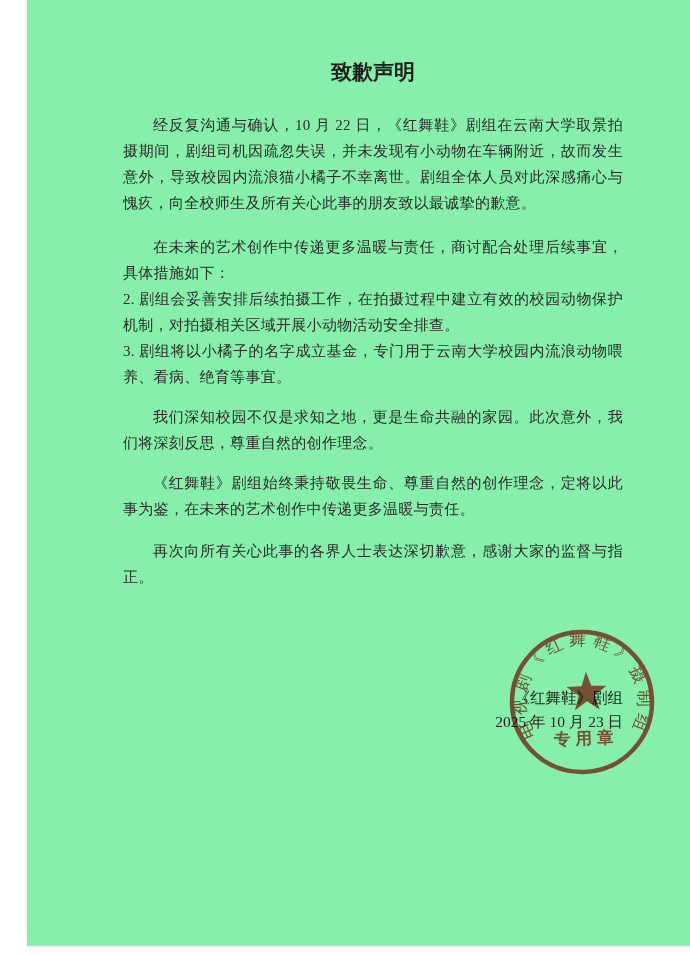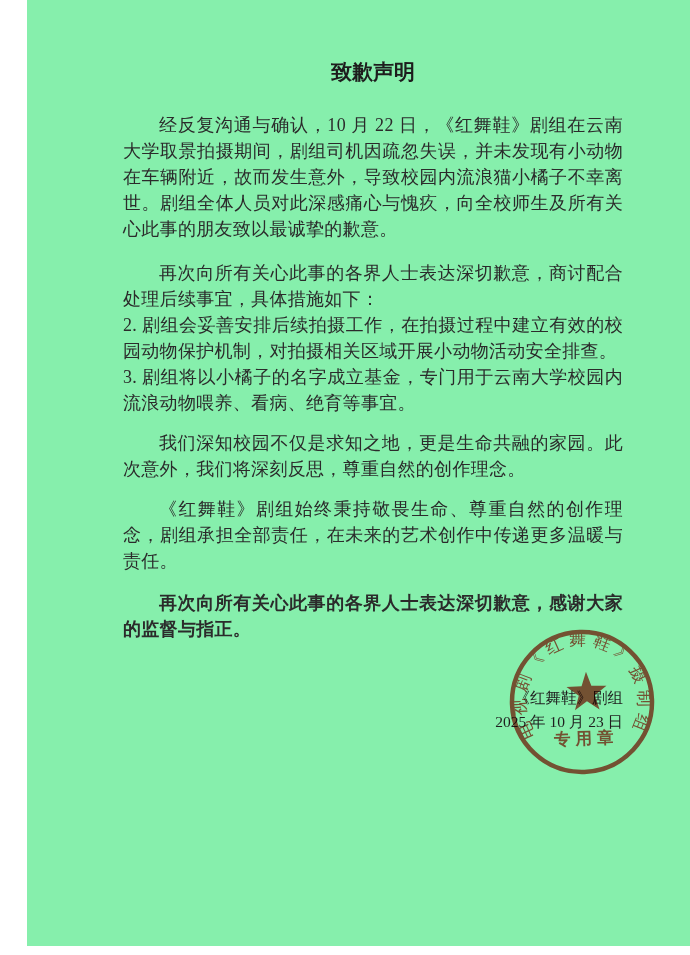--- a/index.html
+++ b/index.html
@@ -26,32 +26,32 @@
   .title {
     margin: 58px 0 0 0;
     text-align: center;
     font-size: 21px;
     line-height: 28px;
     font-weight: bold;
     color: #1d1d1d;
   }
   .para {
     margin: 0;
-    font-size: 18px;
+    font-size: 15px;
     line-height: 26px;
     letter-spacing: 0.3px;
     text-align: justify;
     text-justify: inter-ideograph;
   }
   .indent { text-indent: 2em; }
   .mt26 { margin-top: 26px; }
   .mt18 { margin-top: 18px; }
   .mt17 { margin-top: 17px; }
   .mt14 { margin-top: 14px; }
-  .mt16 { margin-top: 16px; font-weight: bold; }
+  .mt16 { margin-top: 16px; }
   .signature {
     position: absolute;
     right: 94px;
     top: 686px;
     text-align: right;
     font-size: 15.5px;
     line-height: 24px;
     color: #1f1f1f;
   }
   .seal {
@@ -80,28 +80,28 @@
 </head>
 <body>
 
 <div class="page">
 
   <div class="content">
     <h1 class="title">致歉声明</h1>
 
     <p class="para indent mt26">经反复沟通与确认，10 月 22 日，《红舞鞋》剧组在云南大学取景拍摄期间，剧组司机因疏忽失误，并未发现有小动物在车辆附近，故而发生意外，导致校园内流浪猫小橘子不幸离世。剧组全体人员对此深感痛心与愧疚，向全校师生及所有关心此事的朋友致以最诚挚的歉意。</p>
 
-    <p class="para indent mt18">再次向所有关心此事的各界人士表达深切歉意，商讨配合处理后续事宜，具体措施如下：</p>
+    <p class="para indent mt18">在未来的艺术创作中传递更多温暖与责任，商讨配合处理后续事宜，具体措施如下：</p>
 
     <p class="para">2. 剧组会妥善安排后续拍摄工作，在拍摄过程中建立有效的校园动物保护机制，对拍摄相关区域开展小动物活动安全排查。</p>
     <p class="para">3. 剧组将以小橘子的名字成立基金，专门用于云南大学校园内流浪动物喂养、看病、绝育等事宜。</p>
 
     <p class="para indent mt14">我们深知校园不仅是求知之地，更是生命共融的家园。此次意外，我们将深刻反思，尊重自然的创作理念。</p>
 
-    <p class="para indent mt14">《红舞鞋》剧组始终秉持敬畏生命、尊重自然的创作理念，剧组承担全部责任，在未来的艺术创作中传递更多温暖与责任。</p>
+    <p class="para indent mt14">《红舞鞋》剧组始终秉持敬畏生命、尊重自然的创作理念，定将以此事为鉴，在未来的艺术创作中传递更多温暖与责任。</p>
 
     <p class="para indent mt16">再次向所有关心此事的各界人士表达深切歉意，感谢大家的监督与指正。</p>
   </div>
 
   <div class="signature">
     <div>《红舞鞋》剧组</div>
     <div>2025 年 10 月 23 日</div>
   </div>
 
   <svg class="seal" viewBox="0 0 150 150" aria-hidden="true">

